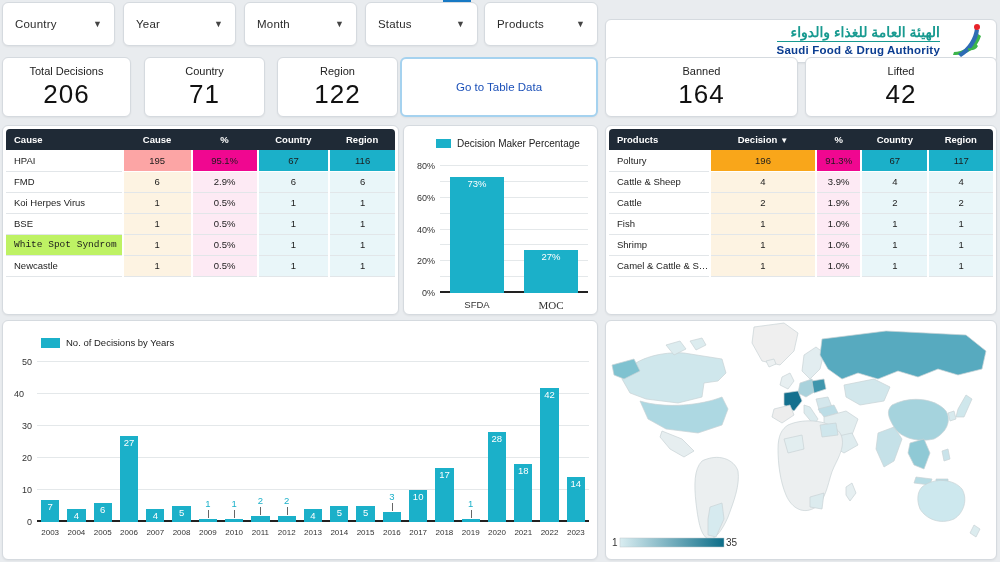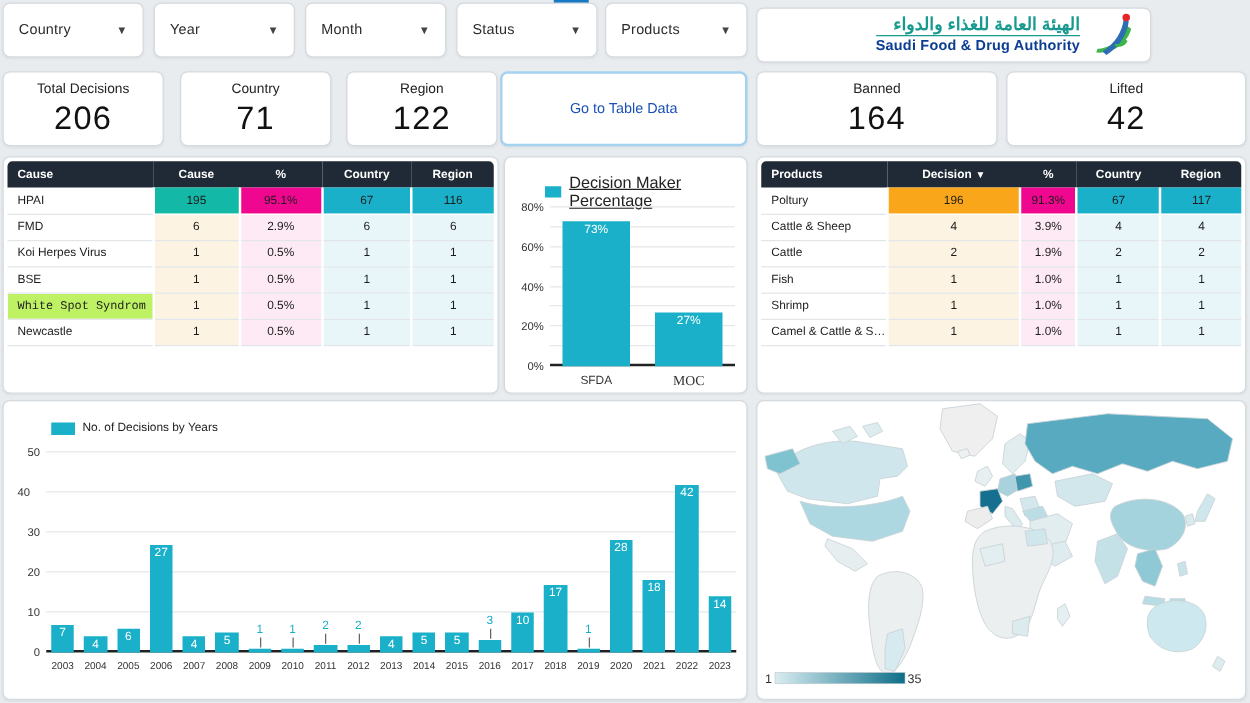--- a/index.html
+++ b/index.html
@@ -75,21 +75,21 @@
 </div>
 <div class="card filter-card" style="left:365px;top:2px;width:113px;height:44px;">
   <span class="filter-label">Status</span>
   <span class="caret">▼</span>
 </div>
 <div class="card filter-card" style="left:484px;top:2px;width:114px;height:44px;">
   <span class="filter-label">Products</span>
   <span class="caret">▼</span>
 </div>
 
-<div class="card logo-card" style="left:605px;top:6px;width:316px;height:44px;">
+<div class="card logo-card" style="left:605px;top:19px;width:392px;height:44px;">
   <div class="logo-text">
     <div class="logo-ar">الهيئة العامة للغذاء والدواء</div>
     <div class="logo-en">Saudi Food &amp; Drug Authority</div>
   </div>
   <svg width="38" height="38" viewBox="0 0 38 38">
     <path d="M6 30 C14 30 26 24 30 12 L33 14 C29 28 16 34 5 33 Z" fill="#3cb54a"></path>
     <path d="M10 32 C20 26 26 16 27 6 L31 8 C30 19 22 30 13 35 Z" fill="#2e6db4"></path>
     <circle cx="29" cy="5" r="3" fill="#e8232a"></circle>
     <path d="M20 26 c4 1 7 -1 8 -4 l2 2 c-2 4 -6 5 -10 4 Z" fill="#3cb54a"></path>
   </svg>
@@ -133,21 +133,21 @@
           <th>Cause</th>
           <th>Cause</th>
           <th>%</th>
           <th>Country</th>
           <th>Region</th>
         </tr>
       </thead>
     <tbody>
         <tr>
           <td style="background: rgb(255, 255, 255);">HPAI</td>
-          <td class="c-cell" style="background: #14b8a6; border-bottom: 1px solid rgb(255, 255, 255);">195</td>
+          <td class="c-cell" style="background: #fca5a5; border-bottom: 1px solid rgb(255, 255, 255);">195</td>
           <td class="c-cell" style="background: rgb(240, 7, 144); border-bottom: 1px solid rgb(255, 255, 255);">95.1%</td>
           <td class="c-cell" style="background: rgb(27, 176, 201); border-bottom: 1px solid rgb(255, 255, 255);">67</td>
           <td class="c-cell" style="background: rgb(27, 176, 201); border-bottom: 1px solid rgb(255, 255, 255);">116</td>
         </tr>
         <tr>
           <td style="background: rgb(255, 255, 255);">FMD</td>
           <td class="c-cell" style="background: rgb(253, 243, 226);">6</td>
           <td class="c-cell" style="background: rgb(253, 234, 244);">2.9%</td>
           <td class="c-cell" style="background: rgb(233, 246, 249);">6</td>
           <td class="c-cell" style="background: rgb(233, 246, 249);">6</td>
@@ -180,21 +180,21 @@
           <td class="c-cell" style="background: rgb(233, 246, 249);">1</td>
           <td class="c-cell" style="background: rgb(233, 246, 249);">1</td>
         </tr>
       </tbody>
   </table>
 </div>
 
 <div class="card" style="left:403px;top:125px;width:195px;height:190px;">
   <div class="legend" style="position:absolute;left:32px;top:12px;">
     <span class="legend-swatch" style="width:15px;height:9px;"></span>
-    <span class="legend-text" style="font-size:13px;text-decoration:underline;">Decision Maker Percentage</span>
+    <span class="legend-text" style="font-size:10px;">Decision Maker Percentage</span>
   </div>
   <div class="plot" id="dm-plot" style="left:36px;top:40px;width:148px;height:127px;">
       <div class="gridline" style="bottom: 15.875px;"></div>
       <div class="gridline" style="bottom: 31.75px;"></div>
       <div class="gridline" style="bottom: 47.625px;"></div>
       <div class="gridline" style="bottom: 63.5px;"></div>
       <div class="gridline" style="bottom: 79.375px;"></div>
       <div class="gridline" style="bottom: 95.25px;"></div>
       <div class="gridline" style="bottom: 111.125px;"></div>
       <div class="gridline" style="bottom: 127px;"></div>

